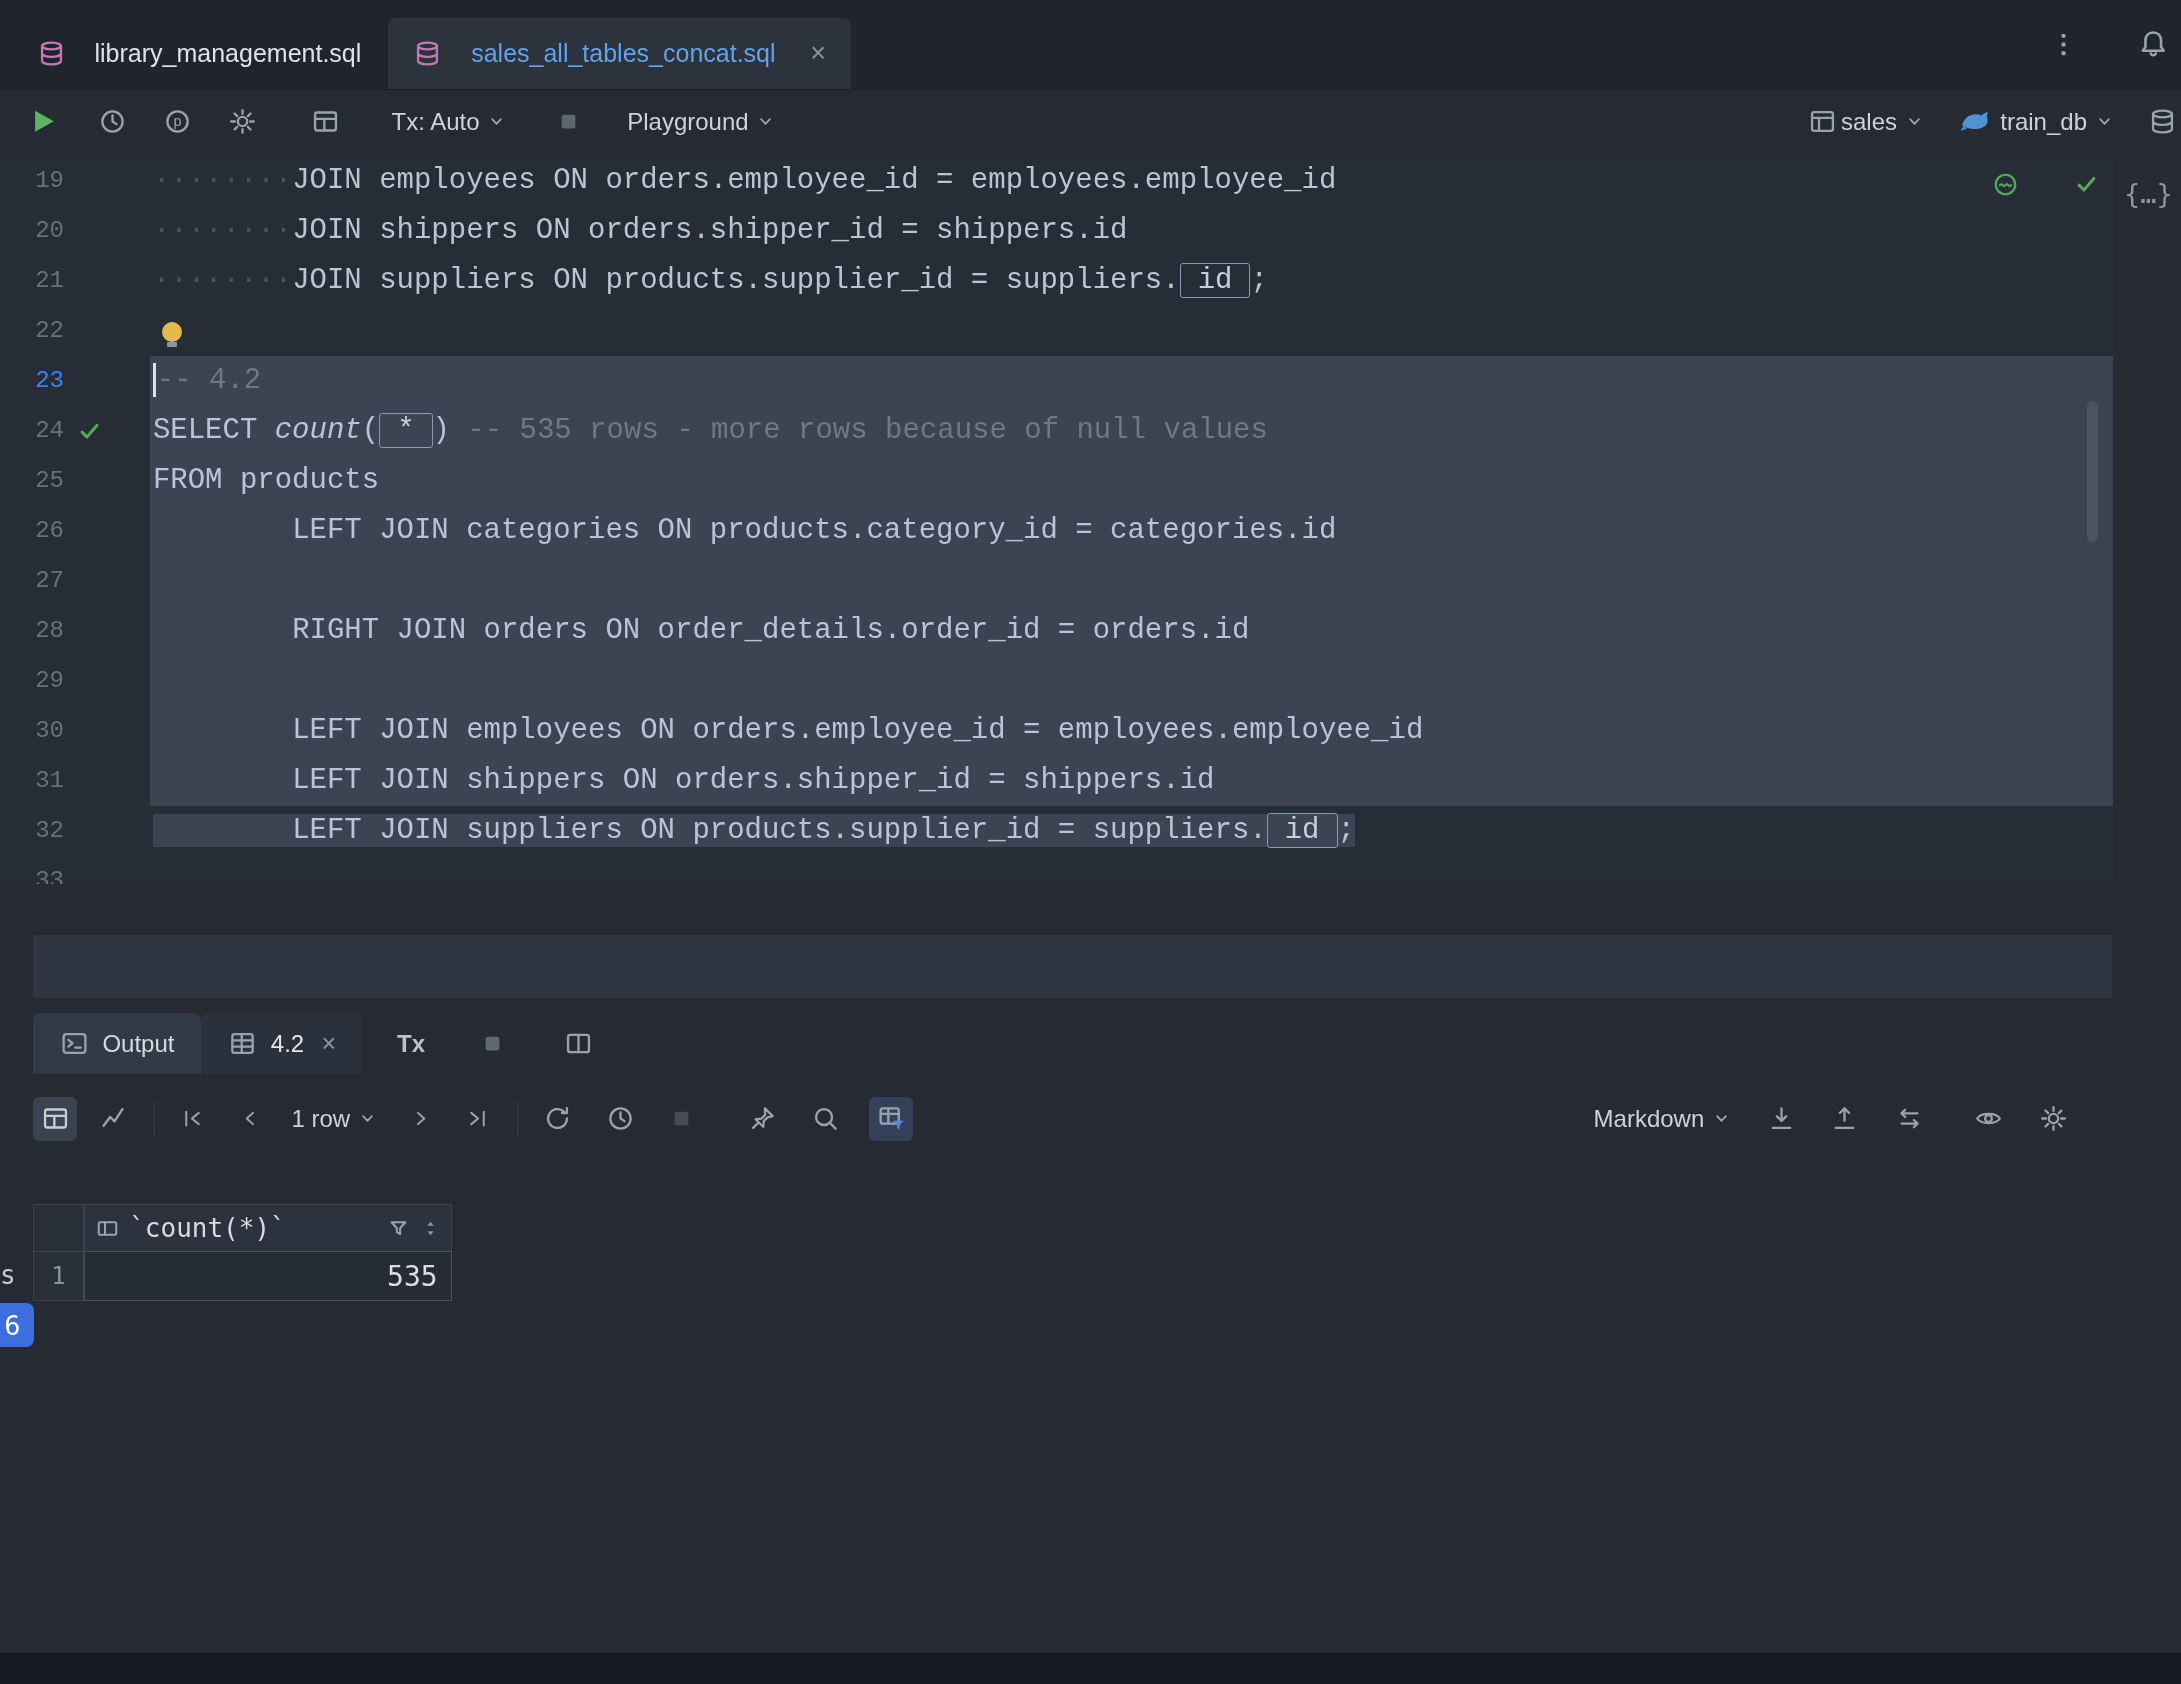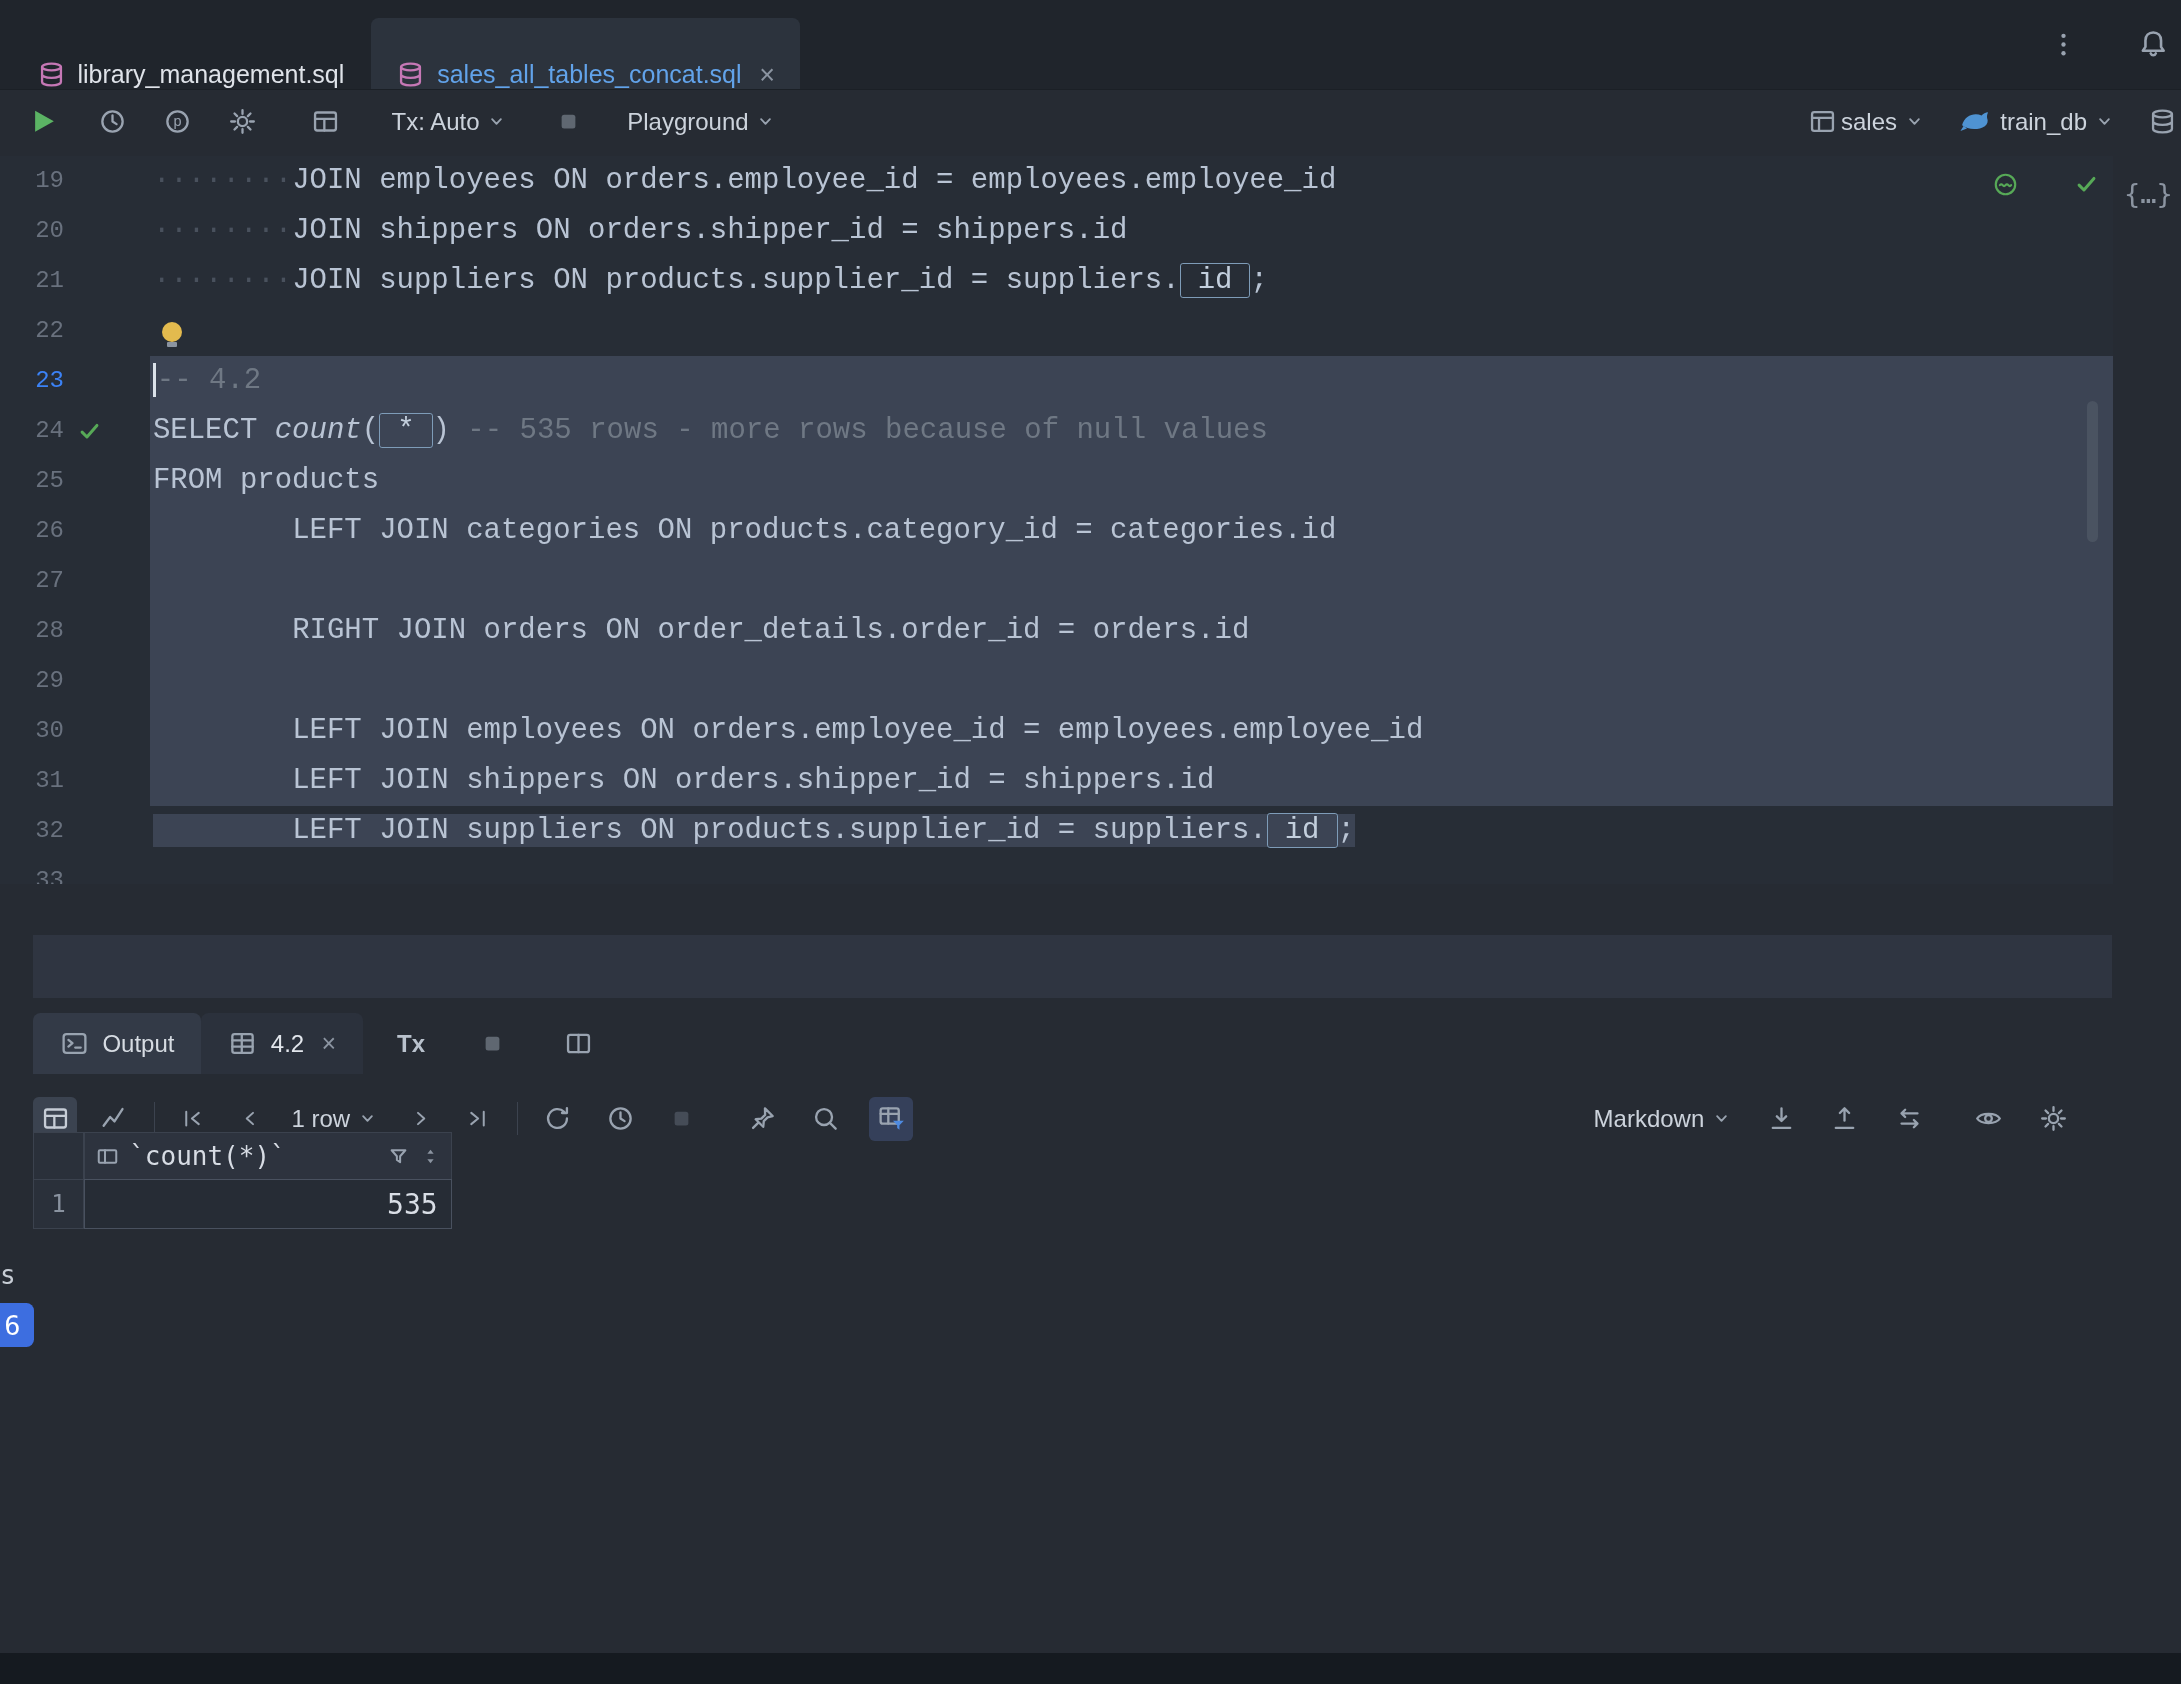--- a/index.html
+++ b/index.html
@@ -7,21 +7,21 @@
 
   
   .ic{display:inline-flex;width:29px;height:29px;flex:none;align-items:center;justify-content:center}
   .ic svg{width:100%;height:100%}
   .ic.s22{width:21px;height:21px}.ic.s24{width:23px;height:23px}.ic.s26{width:25px;height:25px}
   .ic.s28{width:27px;height:27px}.ic.s34{width:32.5px;height:32.5px}
   .ibtn{display:inline-flex;align-items:center;justify-content:center;cursor:default}
 
   
   .tabbar{position:absolute;left:0;top:0;width:2181px;height:89px;background:#20252c;border-bottom:1px solid #1b2026;display:flex;align-items:flex-end}
-  .tab{display:flex;align-items:flex-end;gap:12px;padding:0 25px;height:71px;border-radius:7.6px 7.6px 0 0;font-size:25px;color:#dfe3e9}
+  .tab{display:flex;align-items:center;gap:29px;padding:0 25px;height:71px;border-radius:7.6px 7.6px 0 0;font-size:25px;color:#dfe3e9}
   .tab.active{background:#2c333d;color:#62a3ea}
   .tab .close{color:#8b94a1;font-size:27px;line-height:1;margin-left:5.7px}
   .tabbar-right{position:absolute;right:0;top:0;height:89px;display:flex;align-items:center}
 
   
   .toolbar{position:absolute;left:0;top:90px;width:2181px;height:63px;display:flex;align-items:center;font-size:24px;color:#ccd3dc}
   .chev{margin-left:5.7px}
   .lbl{white-space:nowrap}
 
   
@@ -56,21 +56,21 @@
   .btab .close{color:#8b94a1;font-size:25px;margin-left:3.8px}
   .txlbl{margin-left:34px;align-self:center;color:#b9c2cd;font-weight:700}
 
   
   .rtool{position:absolute;left:33px;top:1085px;width:2115px;height:67px;display:flex;align-items:center;font-size:24px;color:#ccd3dc;box-sizing:border-box;padding-right:80px}
   .togglebox{width:44px;height:44px;border-radius:5.7px;background:#3b4350;display:inline-flex;align-items:center;justify-content:center;flex:none}
   .togglebox.blue{background:#35405a}
   .vsep{width:1px;height:32.5px;background:#3c434f;flex:none}
 
   
-  .grid{position:absolute;left:33px;top:1132px;font-family:"DejaVu Sans Mono",monospace}
+  .grid{position:absolute;left:33px;top:1204px;font-family:"DejaVu Sans Mono",monospace}
   .grow{display:flex}
   .gcell{box-sizing:border-box;border:1px solid #3b424e}
   .gcorner{width:51px;height:48px;background:#2a303a}
   .ghead{width:368px;height:48px;background:#2d333e;display:flex;align-items:center;gap:9.6px;padding:0 9.6px;color:#d7dce4;font-size:26px}
   .gnum{width:51px;height:50px;background:#2a303a;color:#8a93a0;font-size:24px;display:flex;align-items:center;justify-content:center;margin-top:-1px}
   .gval{width:368px;height:50px;background:#262c35;color:#d9dee6;font-size:28px;display:flex;align-items:center;justify-content:flex-end;padding-right:13.4px;margin-top:-1px;border-color:#49515f}
 
   
   .art-s{position:absolute;left:0;top:1260px;font-family:"DejaVu Sans Mono",monospace;font-size:26px;color:#c7cdd5}
   .art-badge{position:absolute;left:-9.6px;top:1303px;width:44px;height:44px;background:#3d6ee0;border-radius:7.6px;color:#fff;display:flex;align-items:center;justify-content:center;font-family:"DejaVu Sans Mono",monospace;font-size:27px}

